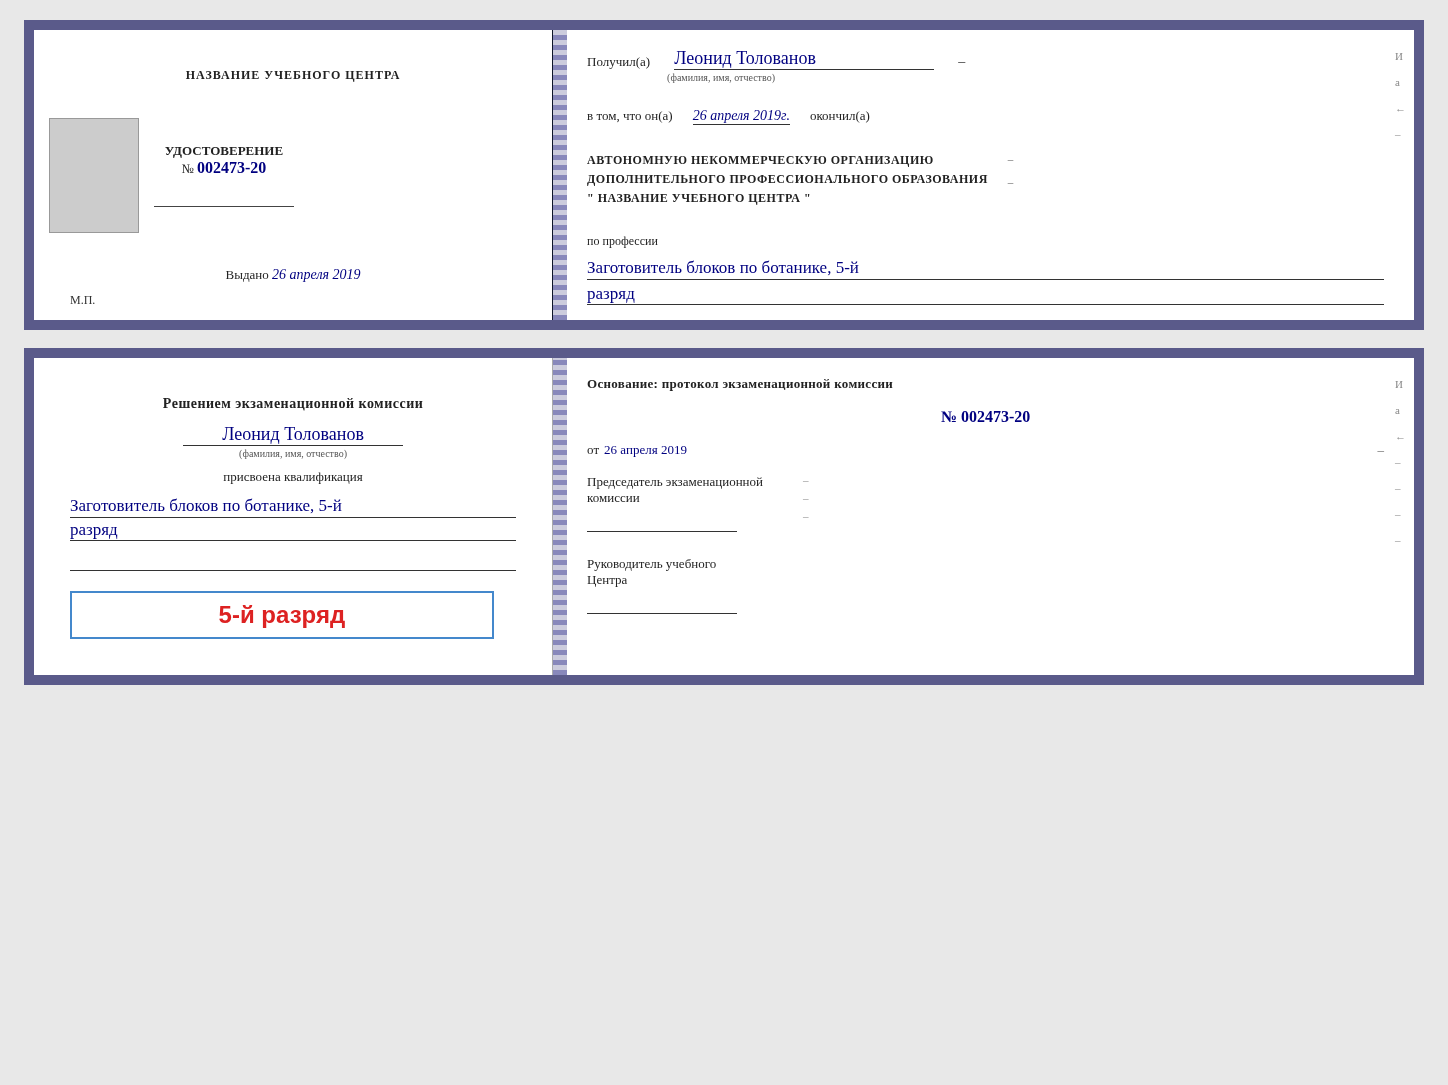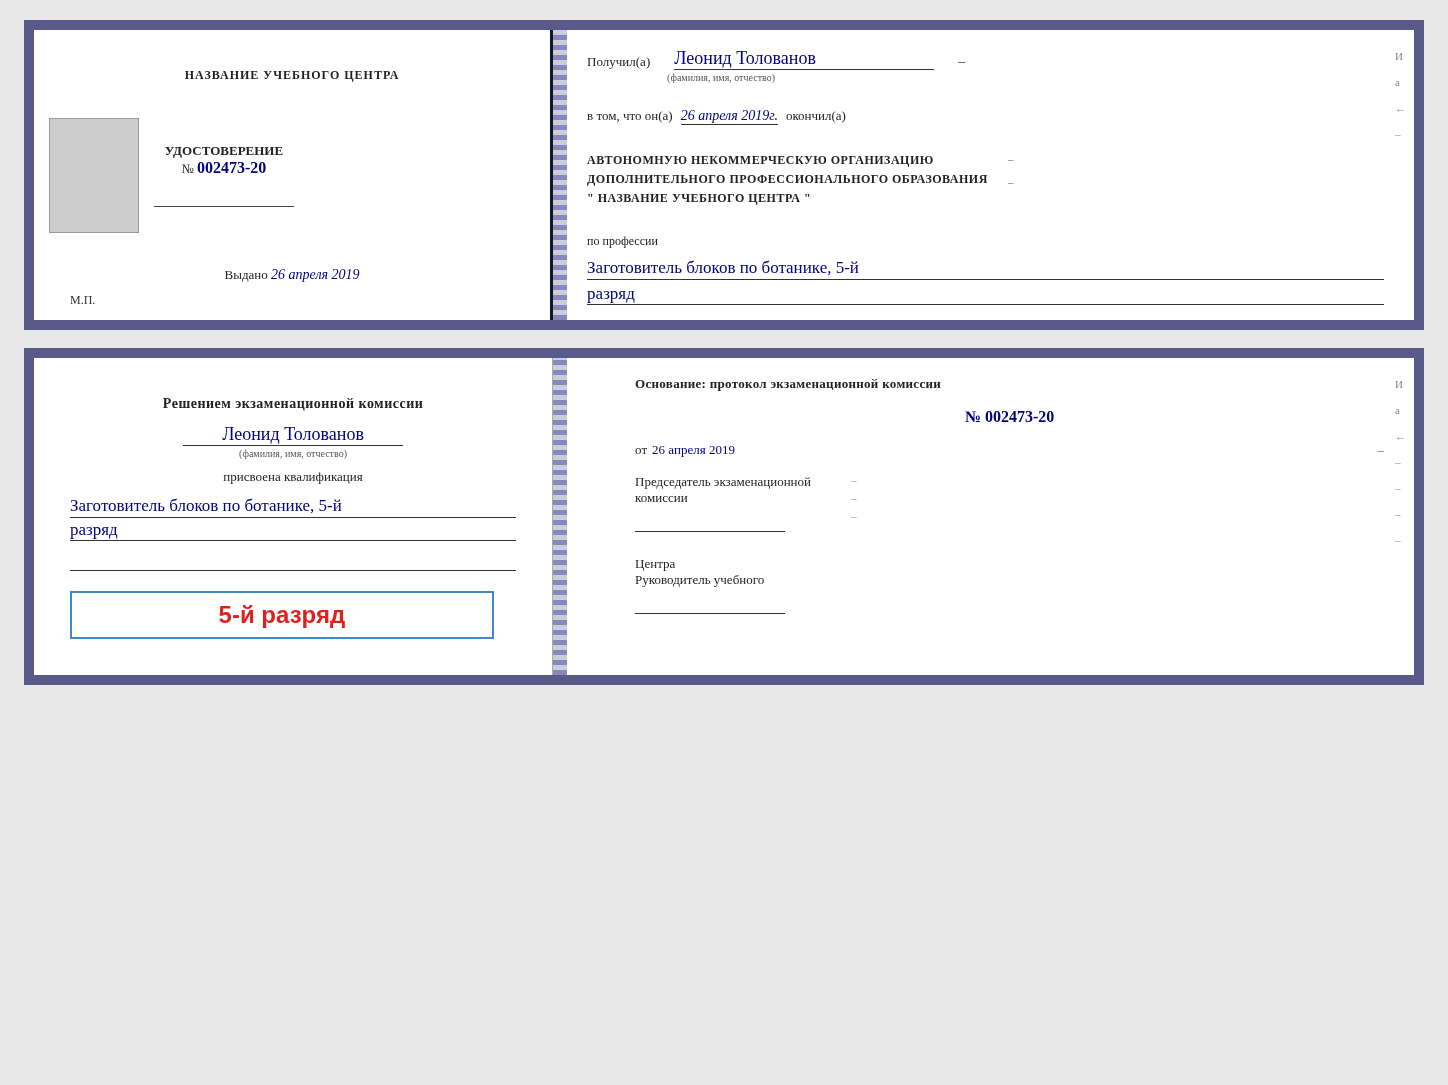--- a/index.html
+++ b/index.html
@@ -172,21 +172,21 @@
     }
   </style>
 </head>
 <body>
 
 <div class="page-wrapper">
 
   <div class="doc-outer">
     <div class="doc-inner">
 
-      <div style="width:38%; position:relative; border-right: 3px solid #0f172a;">
+      <div style="width:38%; position:relative; border-right: 1px solid #0f172a;">
         <div class="inner-content-left">
           <div class="center-title">НАЗВАНИЕ УЧЕБНОГО ЦЕНТРА</div>
 
           <div style="display:flex; flex-direction:row; gap:15px; align-items:center; width:100%;">
             <div class="photo-placeholder"></div>
             <div style="display:flex; flex-direction:column; align-items:center; gap:10px;">
               <div class="cert-number">
                 <div style="font-size:13px; font-weight:bold; text-align:center; color:#222;">УДОСТОВЕРЕНИЕ</div>
                 <div style="display:flex; align-items:baseline; gap:3px; justify-content:center;">
                   <span style="font-size:13px; color:#222;">№</span>
@@ -214,21 +214,21 @@
             <div style="display:flex; align-items:flex-end; gap:24px; flex-wrap:wrap;">
               <span style="font-size:13px; color:#222;">Получил(а)</span>
               <span style="border-bottom:1px solid #333; min-width:260px; display:inline-block;">
                 <span style="font-size:18px; color:#000080; font-family:'Segoe Script','Comic Sans MS',cursive;">Леонид Толованов</span>
               </span>
               <span style="font-size:14px; color:#333;">–</span>
             </div>
             <div style="padding-left:80px; font-size:10px; color:#555;">(фамилия, имя, отчество)</div>
           </div>
 
-          <div style="font-size:13px; color:#222; display:flex; gap:8px; align-items:baseline; flex-wrap:wrap;">
+          <div style="font-size:13px; color:#222; display:flex; gap:20px; align-items:baseline; flex-wrap:wrap;">
             <span>в том, что он(а)</span>
             <span style="border-bottom:1px solid #333; display:inline-block;">
               <span style="color:#000080; font-style:italic; font-family:'Segoe Script','Comic Sans MS',cursive; font-size:14px;">26 апреля 2019г.</span>
             </span>
             <span>окончил(а)</span>
           </div>
 
           <div style="font-size:12px; font-weight:bold; color:#222; line-height:1.6; letter-spacing:0.5px; display:flex; gap:20px;">
             <div>
               <div>АВТОНОМНУЮ НЕКОММЕРЧЕСКУЮ ОРГАНИЗАЦИЮ</div>
@@ -284,21 +284,21 @@
 
           <div class="stamp-box" style="width:95%; border:2px solid #4488cc; padding:8px 10px; text-align:center;">
             <div class="stamp-grade" style="font-size:24px; font-weight:bold; color:#dd2222; font-family:Arial,sans-serif;">5-й разряд</div>
           </div>
         </div>
       </div>
 
       <div class="divider-spine"></div>
 
       <div style="width:62%; position:relative;">
-        <div class="inner-content-right" style="justify-content:flex-start; gap:16px;margin-left:48px;">
+        <div class="inner-content-right" style="justify-content:flex-start; gap:16px;">
           <div style="font-size:13px; color:#222; letter-spacing:0.3px; font-weight:bold;">Основание: протокол экзаменационной комиссии</div>
 
           <div style="text-align:center;">
             <span style="font-size:16px; font-weight:bold; color:#000080; display:block;">№  002473-20</span>
           </div>
 
           <div style="font-size:13px; color:#222; display:flex; gap:5px; align-items:flex-end;">
             <span>от</span>
             <span style="color:#000080;">26 апреля 2019</span>
             <span style="margin-left:auto; color:#666;">–</span>
@@ -314,22 +314,22 @@
               <div style="display:flex; flex-direction:column; gap:6px; font-size:11px; color:#888; margin-left:20px;">
                 <span>–</span>
                 <span>–</span>
                 <span>–</span>
               </div>
             </div>
           </div>
 
           <div style="display:flex; flex-direction:column; gap:4px; margin-top:8px;">
             <div>
+              <div style="font-size:13px; color:#222;">Руководитель учебного</div>
               <div style="font-size:13px; color:#222;">Центра</div>
-              <div style="font-size:13px; color:#222;">Руководитель учебного</div>
               <div style="border-bottom:1px solid #333; width:150px; height:22px; margin-top:4px;"></div>
             </div>
           </div>
         </div>
 
         <div style="position:absolute; right:8px; top:20px; display:flex; flex-direction:column; gap:14px; font-size:11px; color:#888;">
           <span>И</span>
           <span>а</span>
           <span>←</span>
           <span>–</span>

